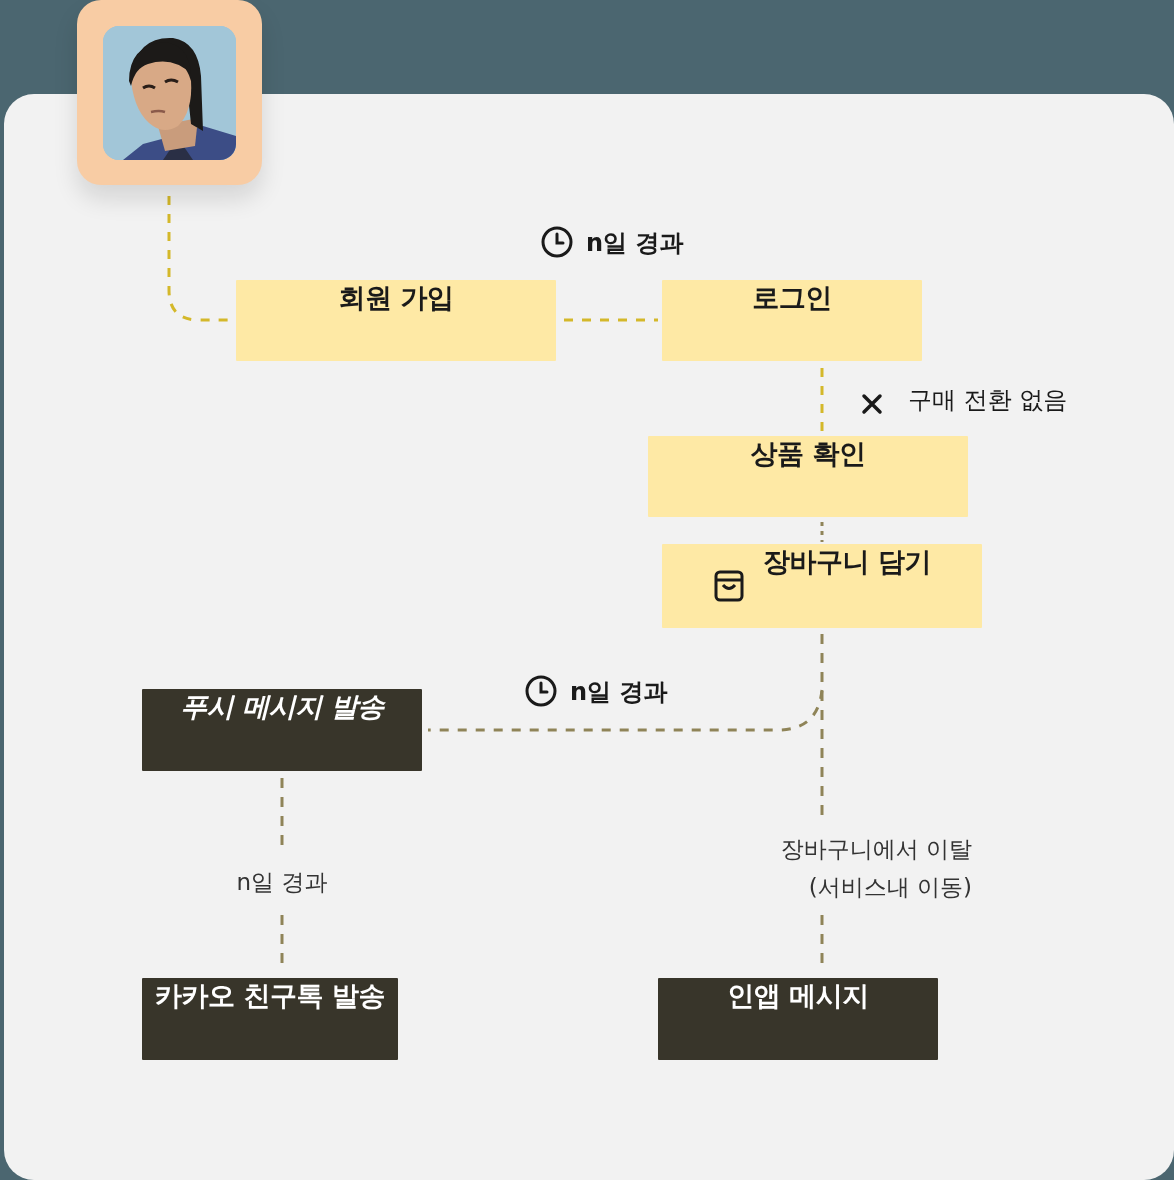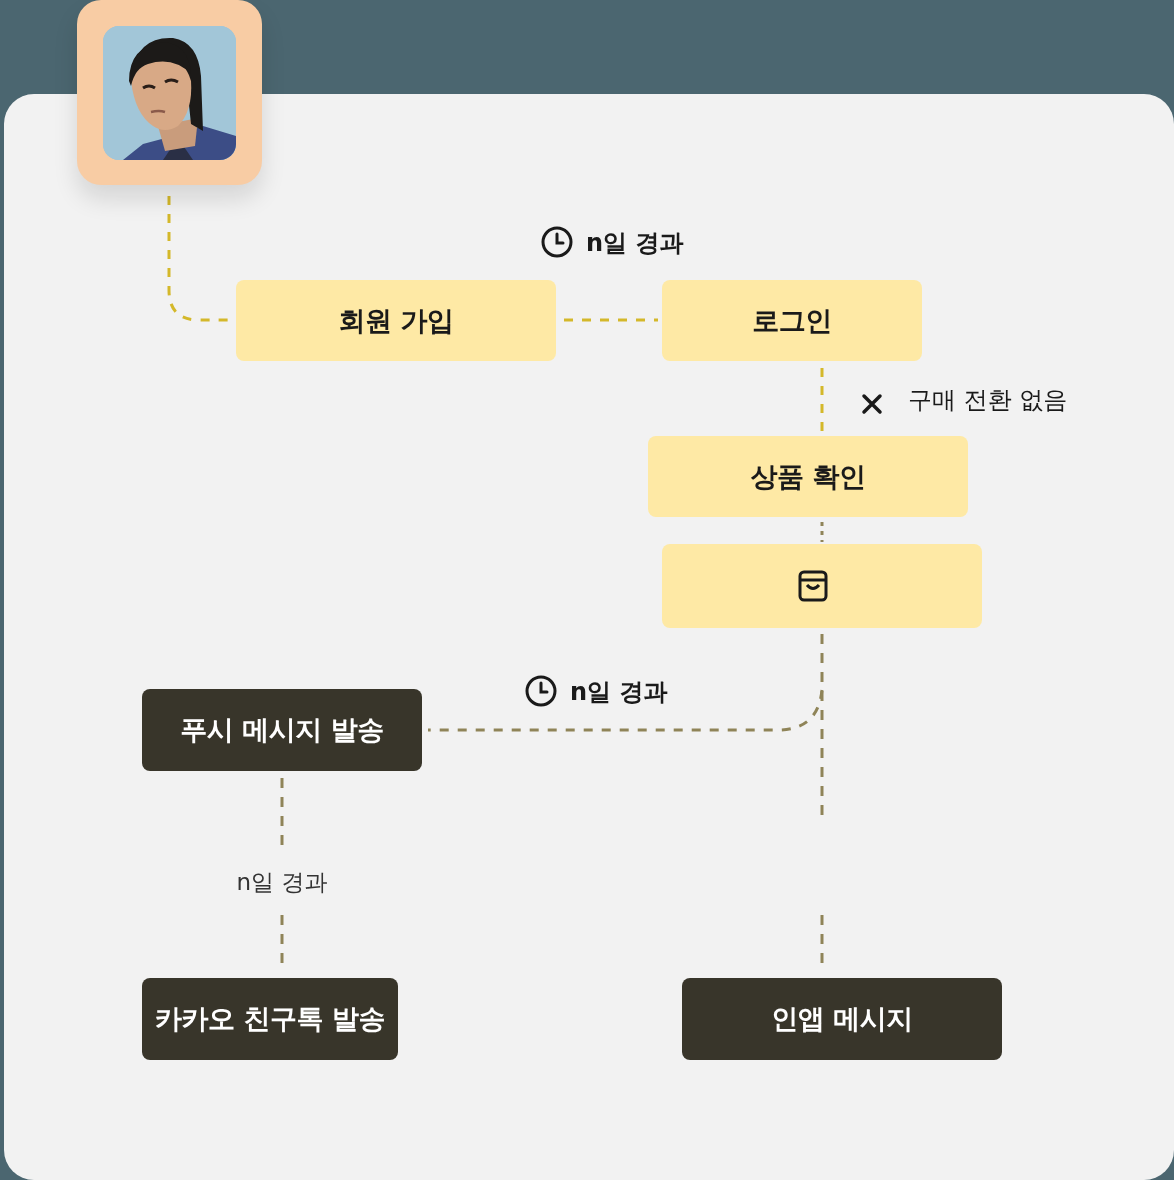--- a/index.html
+++ b/index.html
@@ -15,22 +15,22 @@
   .avatar-frame {
     position: absolute; left: 77px; top: 0px; width: 185px; height: 185px;
     background: #f8cca4; border-radius: 24px;
     box-shadow: 0 14px 24px rgba(0,0,0,0.12);
   }
   .avatar-photo {
     position: absolute; left: 26px; top: 26px; width: 133px; height: 134px;
     border-radius: 16px; overflow: hidden; background: #9ec3d6;
   }
   .node {
-    position: absolute; display: flex; align-items: center; justify-content: center;
-    border-radius: 8px; font-size: 27px; font-weight: bold; letter-spacing: -0.5px;
+    position: absolute; display: flex; justify-content: center;
+    border-radius: 1px; font-size: 27px; font-weight: bold; letter-spacing: -0.5px;
   }
   .node.yellow { background: #fee9a5; color: #1a1a1a; }
   .node.dark { background: #38352a; color: #ffffff; }
   .label {
     position: absolute; display: flex; align-items: flex-end; white-space: nowrap;
     color: #1a1a1a;
   }
   .label.bold { font-size: 24px; font-weight: bold; }
   .label.plain { font-size: 23px; color: #333333; text-align: center; justify-content: center; }
   .icon { display: inline-flex; align-items: center; justify-content: center; }
@@ -116,42 +116,45 @@
 </div>
 
 <div class="node yellow" style="left:662px; top:544px; width:320px; height:84px;">
   <span class="icon" style="margin-right:18px;">
     <svg width="32" height="34" viewBox="0 0 32 34">
         <rect x="3" y="3" width="26" height="28" rx="4" fill="none" stroke="#1a1a1a" stroke-width="3"></rect>
         <line x1="3" y1="11" x2="29" y2="11" stroke="#1a1a1a" stroke-width="3"></line>
         <path d="M10 16 Q16 23 22 16" fill="none" stroke="#1a1a1a" stroke-width="3"></path>
       </svg>
   </span>
+  <span>장바구니 담기</span>
 </div>
 
 <div class="label bold" style="left:524px; top:674px; height:34px;">
   <span class="icon" style="margin-right:12px;">
     <svg width="34" height="34" viewBox="0 0 34 34">
         <circle cx="17" cy="17" r="14" fill="none" stroke="#1a1a1a" stroke-width="3"></circle>
         <path d="M17 9 L17 18 L23 18" fill="none" stroke="#1a1a1a" stroke-width="3" stroke-linecap="round"></path>
       </svg>
   </span>
   <span>n일 경과</span>
 </div>
 
-<div class="node dark" style="left:142px; top:689px; width:280px; height:82px;">
+<div class="node dark" style="left:142px; top:689px; width:280px; height:82px;font-style:italic;">
   <span>푸시 메시지 발송</span>
 </div>
 
 <div class="label plain" style="left:182px; top:862px; width:200px; height:36px;">
   <span>n일 경과</span>
 </div>
 
 <div class="label plain" style="left:672px; top:830px; width:300px; height:76px; flex-direction:column; line-height:38px;">
+  <span>장바구니에서 이탈</span>
+  <span>(서비스내 이동)</span>
 </div>
 
 <div class="node dark" style="left:142px; top:978px; width:256px; height:82px;">
   <span>카카오 친구톡 발송</span>
 </div>
 
-<div class="node dark" style="left:682px; top:978px; width:320px; height:82px;">
+<div class="node dark" style="left:658px; top:978px; width:280px; height:82px;">
   <span>인앱 메시지</span>
 </div>
 
 </body></html>

